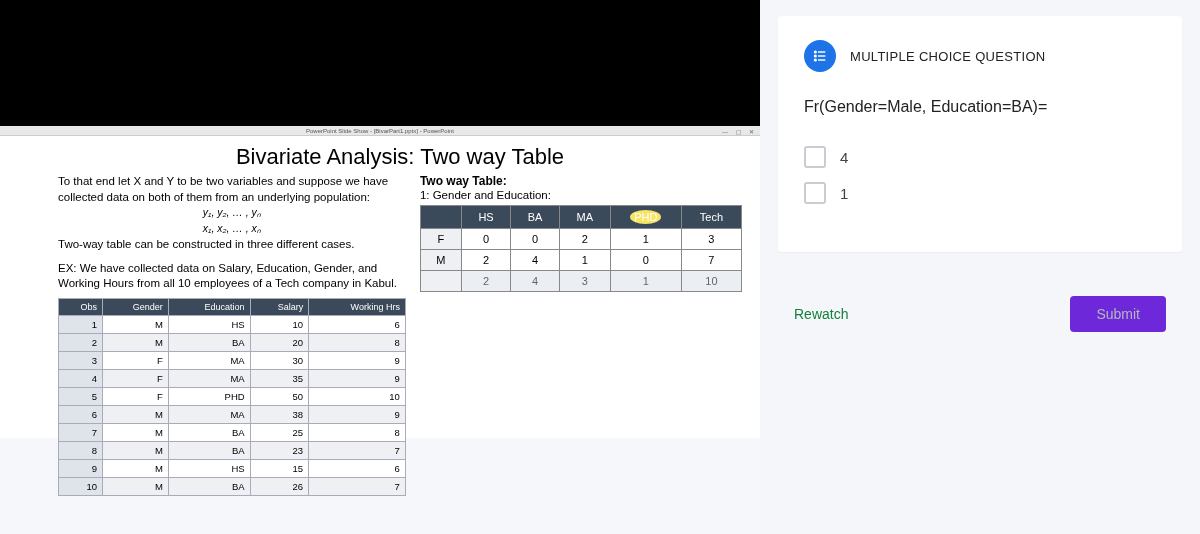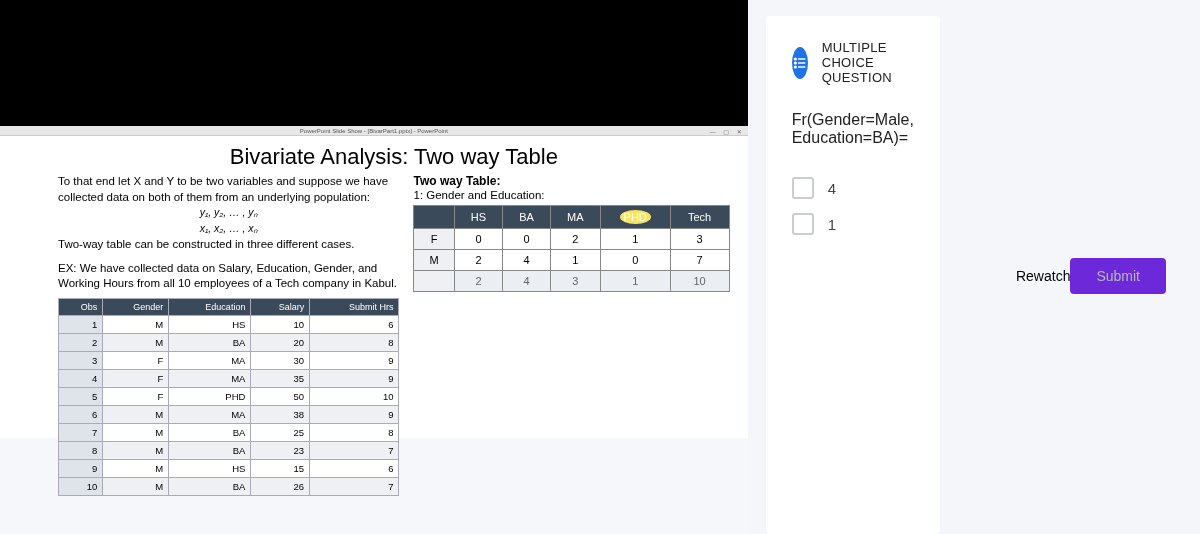--- a/index.html
+++ b/index.html
@@ -81,21 +81,22 @@
   table.data-table th { background:#3b4a5a; color:#fff; font-weight:normal; font-size:9px; }
   table.data-table tr:nth-child(even) td { background:#eef0f4; }
   table.data-table tr:nth-child(odd) td { background:#fff; }
   table.data-table td.obs { background:#dfe4ea !important; }
 
   
   .right-pane {
     flex: 1;
     background: #f4f6f9;
     display: flex;
-    flex-direction: row;
+    flex-direction: column;
+    gap: 26px;
   }
   .card {
     background: #fff;
     margin: 16px 18px 0 18px;
     border-radius: 4px;
     padding: 24px 26px 34px 26px;
     box-shadow: 0 1px 2px rgba(0,0,0,0.04);
   }
   .qheader { display: flex; align-items: center; gap: 14px; margin-bottom: 26px; }
   .qicon {
@@ -109,21 +110,21 @@
   .option { display:flex; align-items:center; gap:14px; margin: 14px 0; }
   .check {
     width: 22px; height: 22px; border: 2px solid #c9ccd0; border-radius:3px;
     background:#fff;
   }
   .opt-label { font-size: 15px; color:#444; }
   .actions {
     display:flex; justify-content:space-between; align-items:center;
     padding: 18px 34px 0 34px;
   }
-  .rewatch { font-size: 14px; color:#000000; cursor:pointer;margin-left:24px; }
+  .rewatch { font-size: 14px; color:#15803d; cursor:pointer; }
   .submit {
     background:#6d28d9; color:#b4b8be;
     padding: 10px 26px; border-radius:4px; font-size:14px;
     border:none;
   }
   svg.list-icon{width:16px;height:16px}
 </style>
 </head>
 <body>
 
@@ -143,21 +144,21 @@
           <div class="bodytext">Two-way table can be constructed in three different cases.</div>
           <div class="bodytext" style="margin-top:8px">EX: We have collected data on Salary, Education, Gender, and Working Hours from all 10 employees of a Tech company in Kabul.</div>
 
           <table class="data-table">
             <thead>
                 <tr id="dt-head">
                   <th>Obs</th>
                   <th>Gender</th>
                   <th>Education</th>
                   <th>Salary</th>
-                  <th>Submit Hrs</th>
+                  <th>Working Hrs</th>
                 </tr>
               </thead>
             <tbody id="dt-body">
                 <tr>
                   <td class="obs">1</td>
                   <td>M</td>
                   <td>HS</td>
                   <td>10</td>
                   <td>6</td>
                 </tr>

